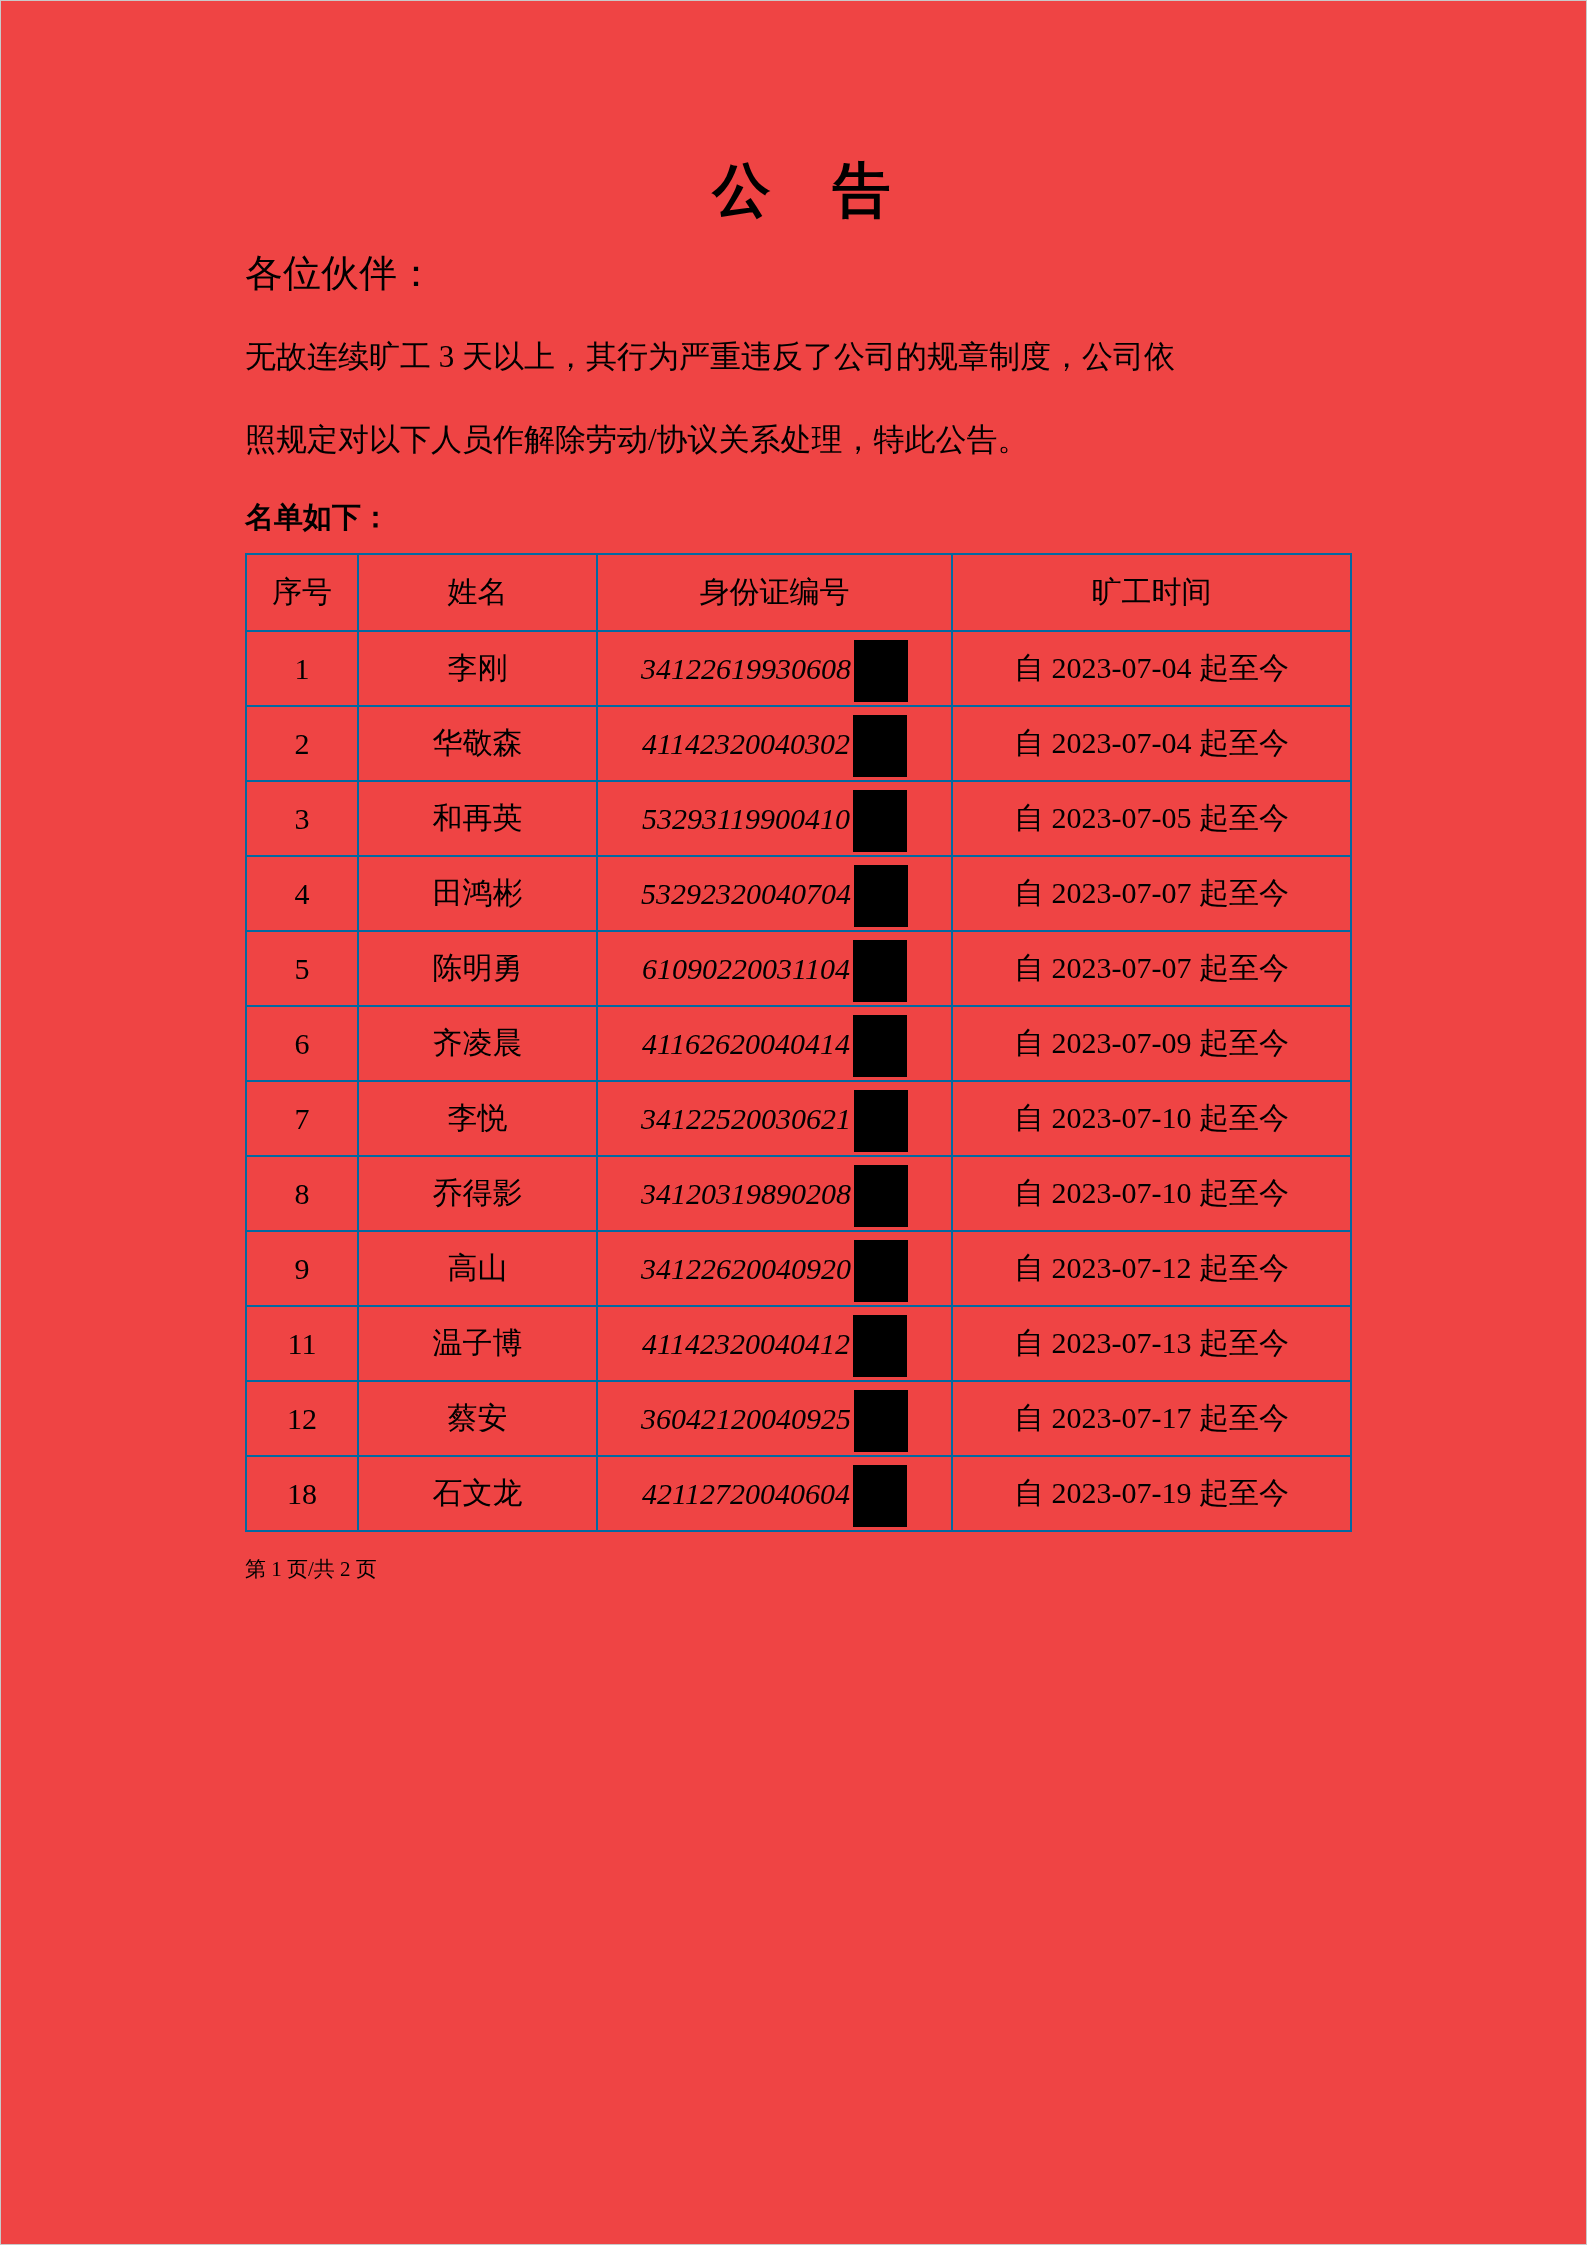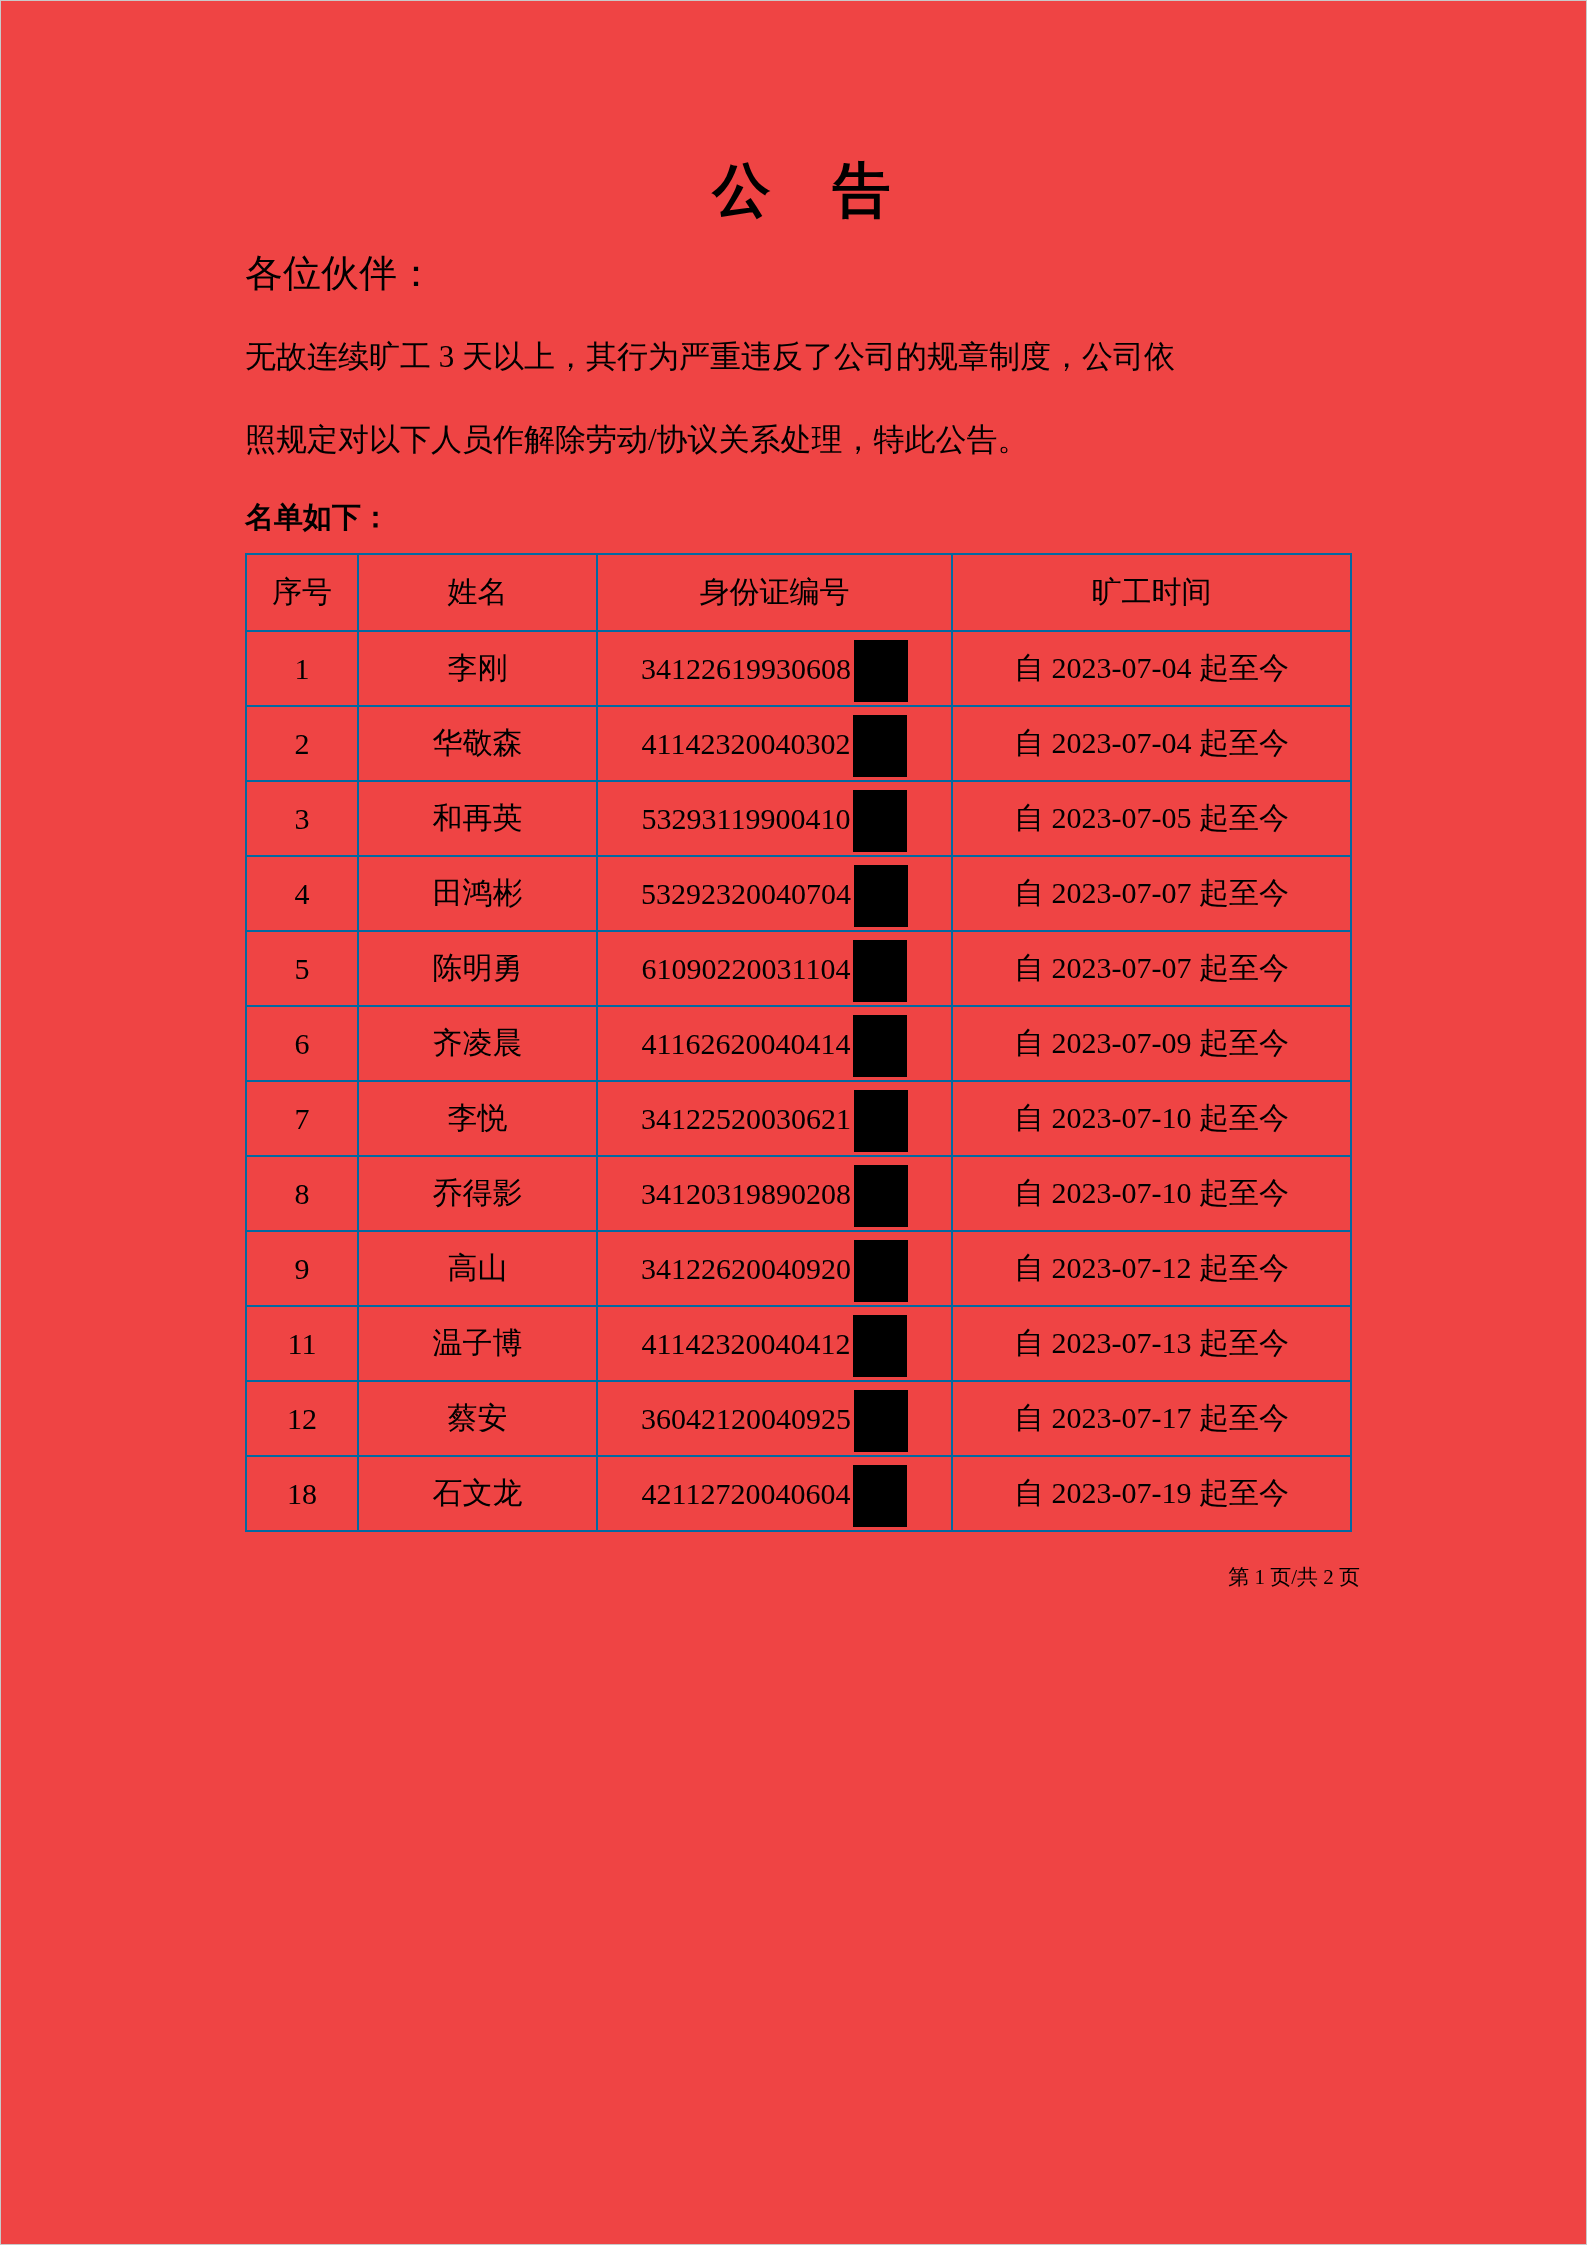--- a/index.html
+++ b/index.html
@@ -54,32 +54,32 @@
     padding:0;
     overflow:hidden;
   }
   table.roster th { height:75px; }
   table.roster td { height:73px; }
   col.c-no   { width:112px; }
   col.c-name { width:239px; }
   col.c-id   { width:355px; }
   col.c-date { width:399px; }
 
-  .id-wrap { display:inline-flex; align-items:center; }
+  .id-wrap { display:inline-flex; align-items:center;font-style:italic; }
   .redaction {
     display:inline-block;
     width:54px; height:62px;
     background:#000;
     margin-left:3px;
     transform:translateY(2px);
   }
 
   .footer {
-    margin-top:30px;
-    text-align:right;
+    margin-top:22px;
+    text-align:left;
     font-size:21px;
     line-height:30px;
   }
 </style>
 </head>
 <body>
 
 <div class="page">
   <div class="content">
 

